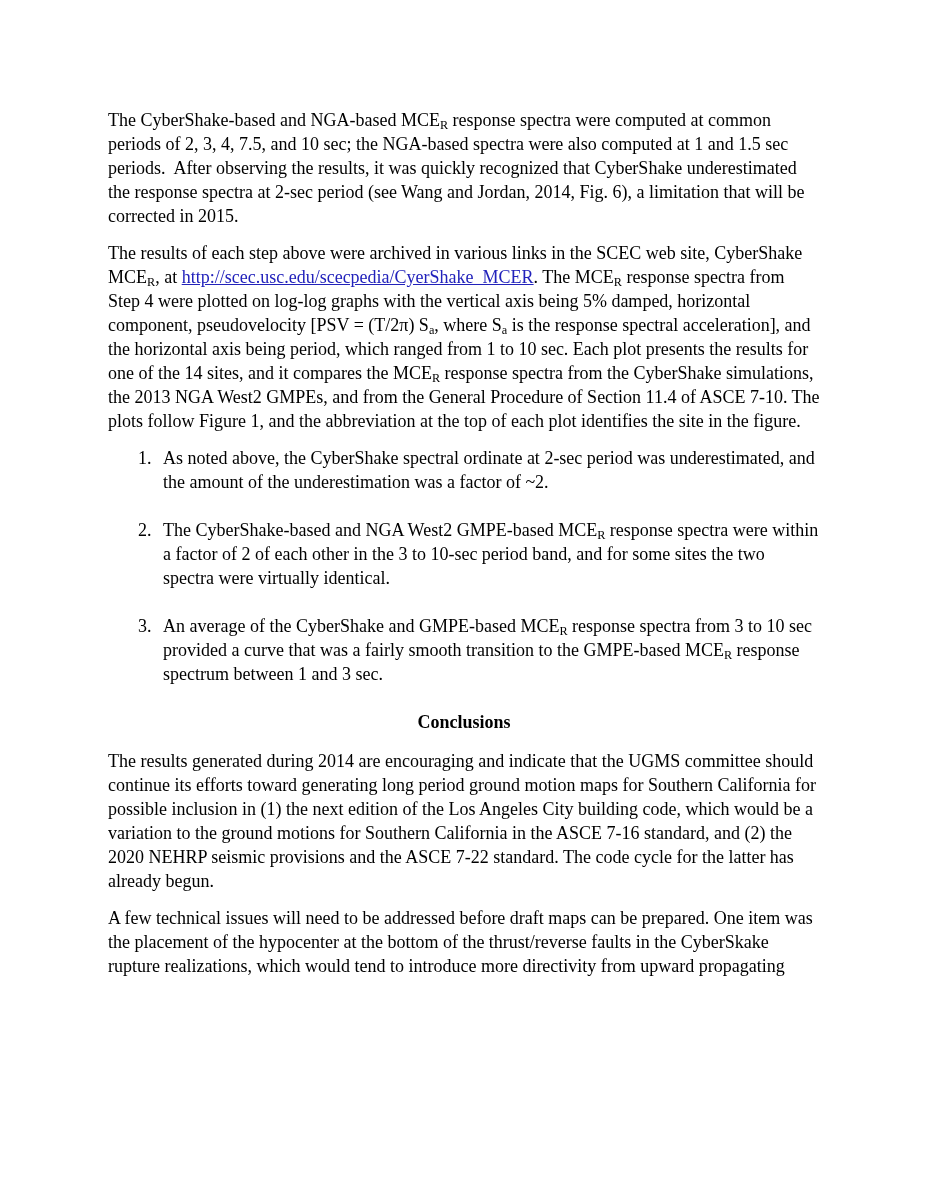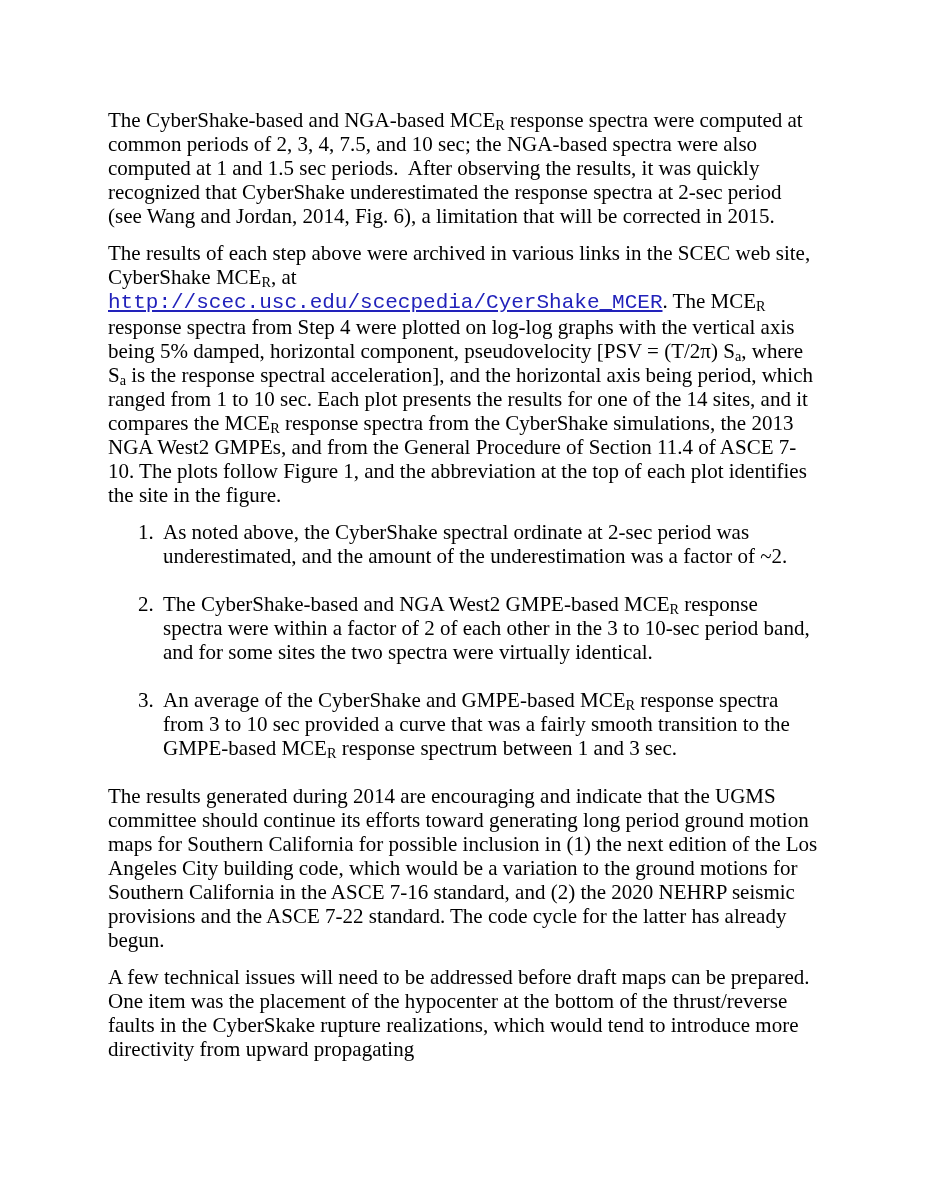--- a/index.html
+++ b/index.html
@@ -14,39 +14,38 @@
     background: #ffffff;
     font-family: "Liberation Serif", "DejaVu Serif", serif;
     color: #000000;
     overflow: hidden;
   }
   .content {
     position: absolute;
     left: 108px;
     top: 108px;
     width: 712px;
-    font-size: 21px;
+    font-size: 18px;
     line-height: 24px;
     text-align: left;
   }
   .para {
     margin: 0 0 13px 0;
   }
   .para-intro {
     margin: 0 0 22px 0;
   }
   sub {
     font-size: 0.68em;
     line-height: 0;
     vertical-align: -0.22em;
   }
   .doclink {
     text-decoration: underline;
     cursor: pointer;
-    font-family: Liberation Mono, monospace;
   }
   .list {
     margin: 0 0 2px 0;
   }
   .list-item {
     display: flex;
     margin: 0 0 24px 0;
     padding-left: 30px;
   }
   .list-num {
@@ -84,19 +83,20 @@
         <span class="list-text">The CyberShake-based and NGA West2 GMPE-based MCE<sub>R</sub> response spectra were within a factor of 2 of each other in the 3 to 10-sec period band, and for some sites the two spectra were virtually identical.</span>
       </div>
 
       <div class="list-item">
         <span class="list-num">3.</span>
         <span class="list-text">An average of the CyberShake and GMPE-based MCE<sub>R</sub> response spectra from 3 to 10 sec provided a curve that was a fairly smooth transition to the GMPE-based MCE<sub>R</sub> response spectrum between 1 and 3 sec.</span>
       </div>
 
     </div>
 
+    <p class="heading">Conclusions</p>
 
     <p class="para">The results generated during 2014 are encouraging and indicate that the UGMS committee should continue its efforts toward generating long period ground motion maps for Southern California for possible inclusion in (1) the next edition of the Los Angeles City building code, which would be a variation to the ground motions for Southern California in the ASCE 7-16 standard, and (2) the 2020 NEHRP seismic provisions and the ASCE 7-22 standard. The code cycle for the latter has already begun.</p>
 
     <p class="para">A few technical issues will need to be addressed before draft maps can be prepared. One item was the placement of the hypocenter at the bottom of the thrust/reverse faults in the CyberSkake rupture realizations, which would tend to introduce more directivity from upward propagating</p>
 
   </div>
 </div>
 
 </body></html>

